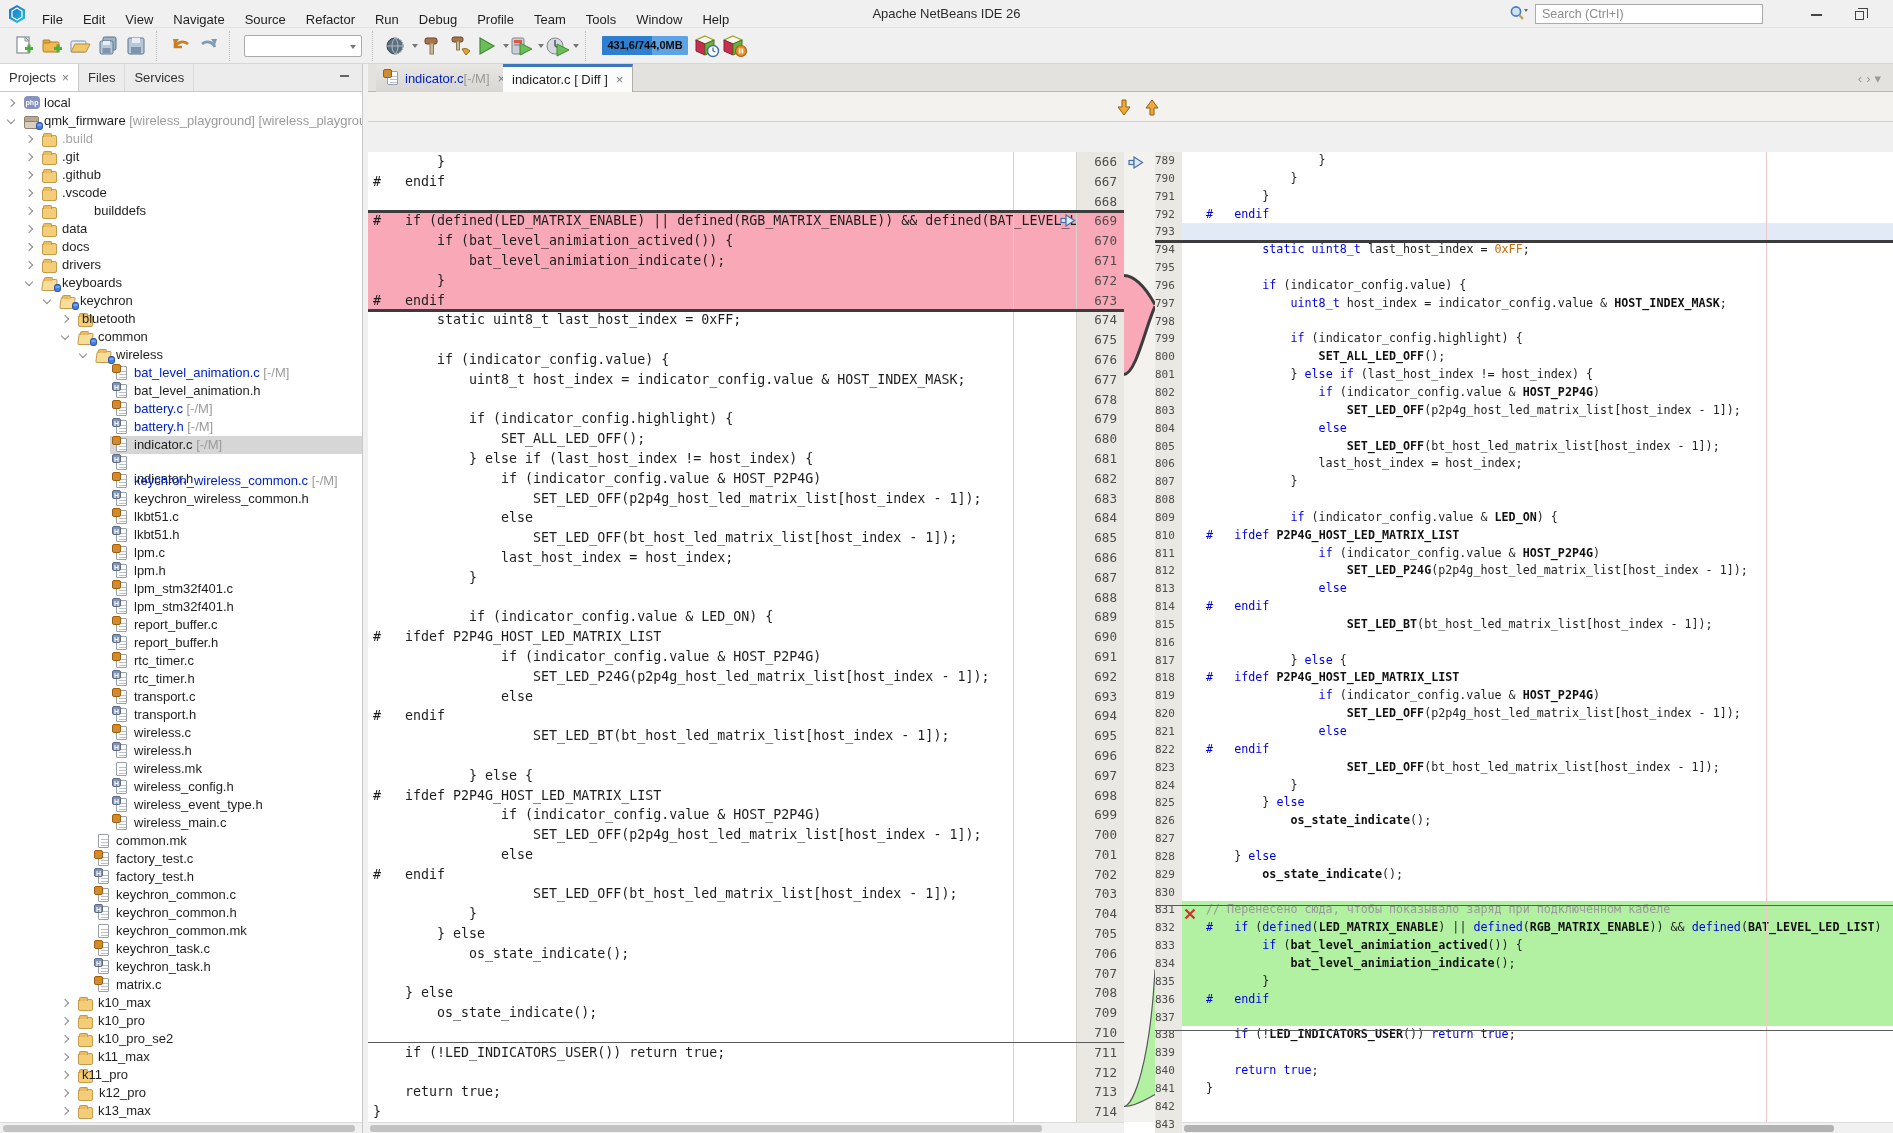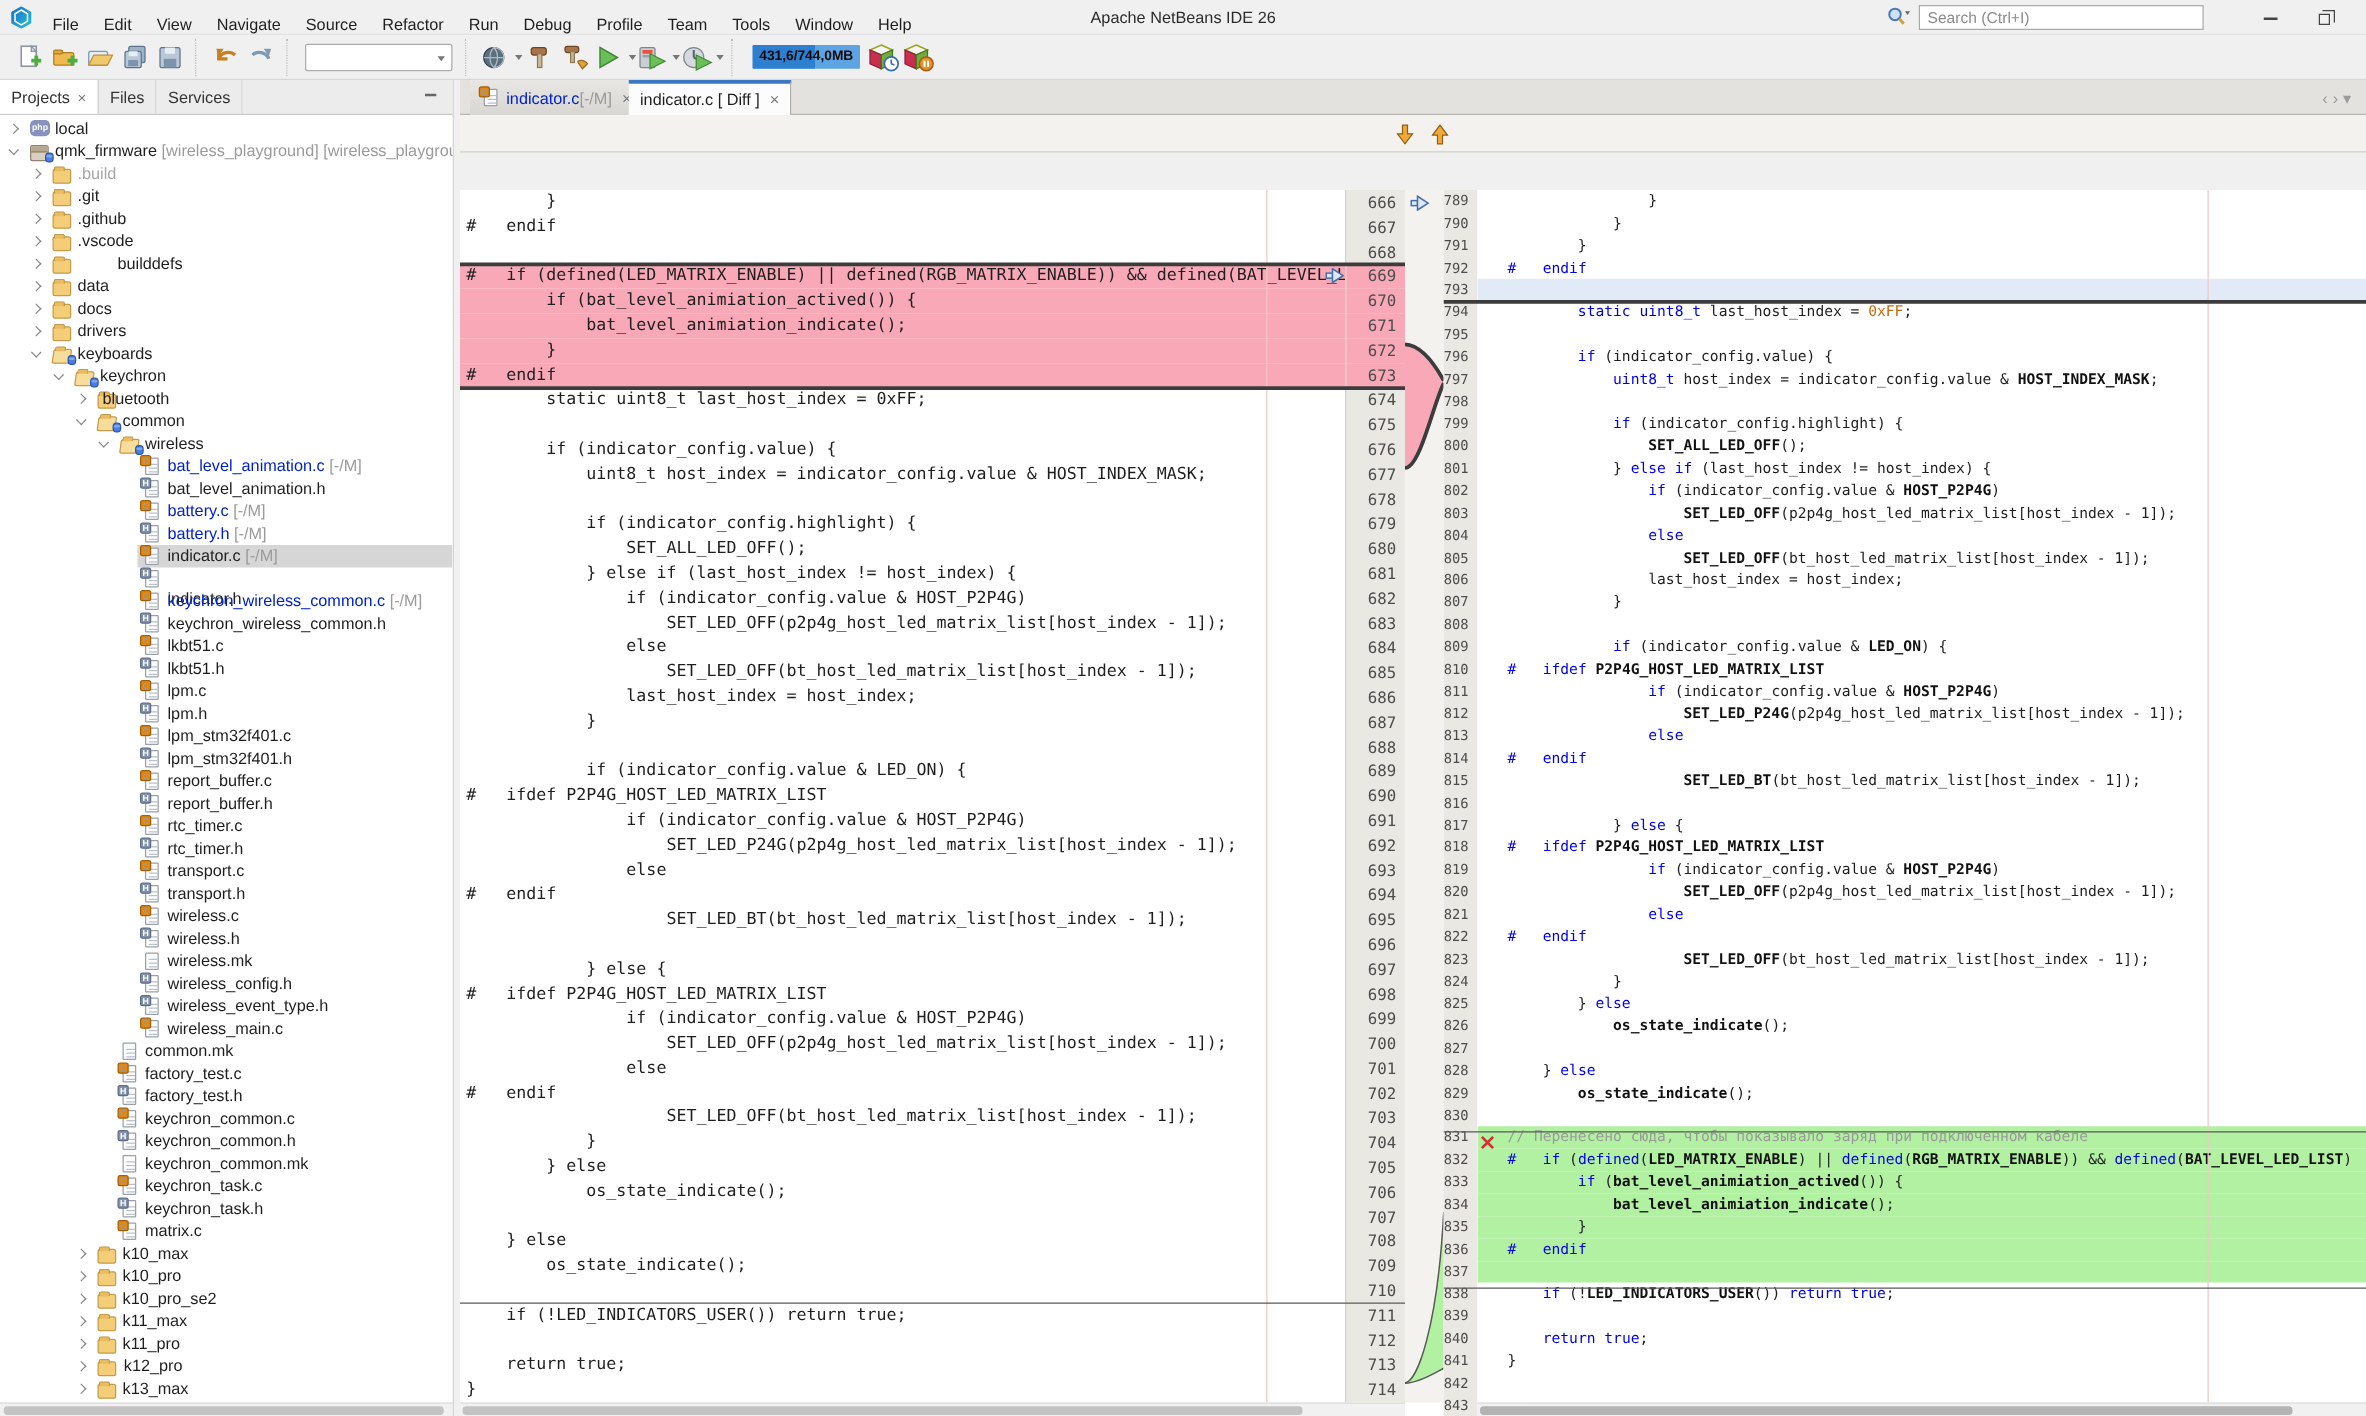--- a/index.html
+++ b/index.html
@@ -681,21 +681,21 @@
           <span class="ticon" style="left: 78px;">
             <span class="i-folder" style="display:block;width:15px;"></span>
           </span>
           <span class="tlabel" style="left: 98px;"><span>k11_max</span></span>
         </div>
         <div class="trow">
           <span class="tarrow closed" style="left: 62px;"></span>
           <span class="ticon" style="left: 78px;">
             <span class="i-folder" style="display:block;width:15px;"></span>
           </span>
-          <span class="tlabel" style="left: 98px;"><span>k11_pro</span></span>
+          <span class="tlabel" style="left: 82px;"><span>k11_pro</span></span>
         </div>
         <div class="trow">
           <span class="tarrow closed" style="left: 62px;"></span>
           <span class="ticon" style="left: 78px;">
             <span class="i-folder" style="display:block;width:15px;"></span>
           </span>
           <span class="tlabel" style="left: 99px;"><span>k12_pro</span></span>
         </div>
         <div class="trow">
           <span class="tarrow closed" style="left: 62px;"></span>

